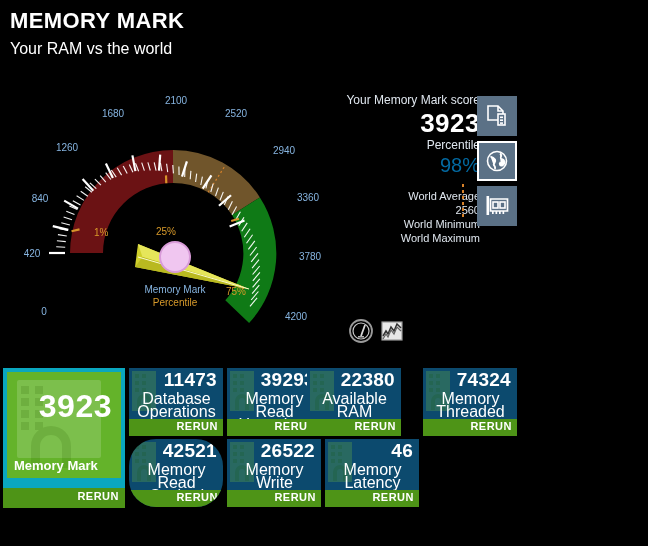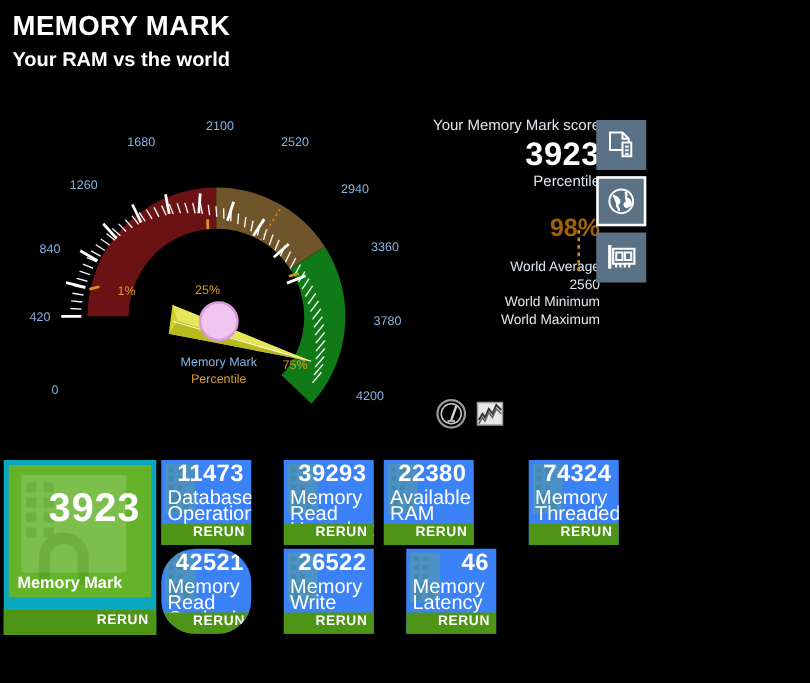--- a/index.html
+++ b/index.html
@@ -12,37 +12,37 @@
   }
   .app{position:absolute;left:0;top:0;width:648px;height:546px;}
 
   
   #header{position:absolute;left:10px;top:8px;}
   #app-title{
     color:#ffffff;font-size:22px;font-weight:bold;letter-spacing:.4px;
     line-height:26px;margin:0;
   }
   #app-subtitle{
-    color:#ffffff;font-size:16px;font-weight:bold;line-height:22px;margin:0;
+    color:#ffffff;font-size:16px;font-weight:normal;line-height:22px;margin:0;
     margin-top:4px;
   }
 
   
   #gauge-panel{position:absolute;left:8px;top:85px;width:330px;height:250px;}
   #gauge-svg{display:block;}
   .tick-label{fill:#86b4e0;font-size:10px;font-family:"Liberation Sans",sans-serif;}
   .pct-label{fill:#d89a2a;font-size:10px;font-family:"Liberation Sans",sans-serif;}
   .gauge-cap-1{fill:#86b4e0;font-size:10px;font-family:"Liberation Sans",sans-serif;}
   .gauge-cap-2{fill:#d89a2a;font-size:10px;font-family:"Liberation Sans",sans-serif;}
 
   
   #score-panel{position:absolute;left:330px;top:93px;width:150px;text-align:right;}
   .score-row-label{color:#dfe6ee;font-size:12px;line-height:15px;}
   #score-value{color:#ffffff;font-size:26px;font-weight:bold;line-height:30px;letter-spacing:.5px;}
-  #percentile-value{color:#a16207;font-size:20px;font-weight:bold;line-height:24px;margin-top:18px;}
+  #percentile-value{color:#0369a1;font-size:20px;font-weight:normal;line-height:24px;}
   .spacer-sm{height:12px;}
   .stat-label{color:#dfe6ee;font-size:11px;line-height:14px;}
   .stat-value{color:#dfe6ee;font-size:11px;line-height:14px;}
 
   
   #avg-dots{
     position:absolute;left:462px;top:184px;width:2px;height:34px;
     background-image:linear-gradient(#d8822a 50%, rgba(0,0,0,0) 0%);
     background-size:2px 6px;background-repeat:repeat-y;
   }
@@ -78,21 +78,21 @@
     position:absolute;left:7px;bottom:5px;color:#ffffff;font-size:13px;font-weight:bold;
   }
   .tile-main .rerun{
     position:absolute;left:0;right:0;bottom:0;height:20px;background:#4e9417;
   }
   .tile-main .rerun span{
     position:absolute;right:6px;top:2px;color:#ffffff;font-size:11px;font-weight:bold;letter-spacing:.5px;
   }
 
   .tile{
-    position:absolute;width:72px;height:68px;background:#3b82f6;overflow:hidden;
+    position:absolute;width:94px;height:68px;background:#0c4a6e;overflow:hidden;text-align:center;
   }
   .tile .watermark{position:absolute;left:2px;top:2px;opacity:.35;}
   .tile .val{
     position:absolute;right:6px;top:1px;color:#ffffff;font-size:19px;font-weight:bold;
     letter-spacing:.3px;
   }
   .tile .label{
     position:absolute;left:5px;top:24px;right:4px;color:#ffffff;font-size:16px;line-height:13px;
   }
   .tile .rerun{

